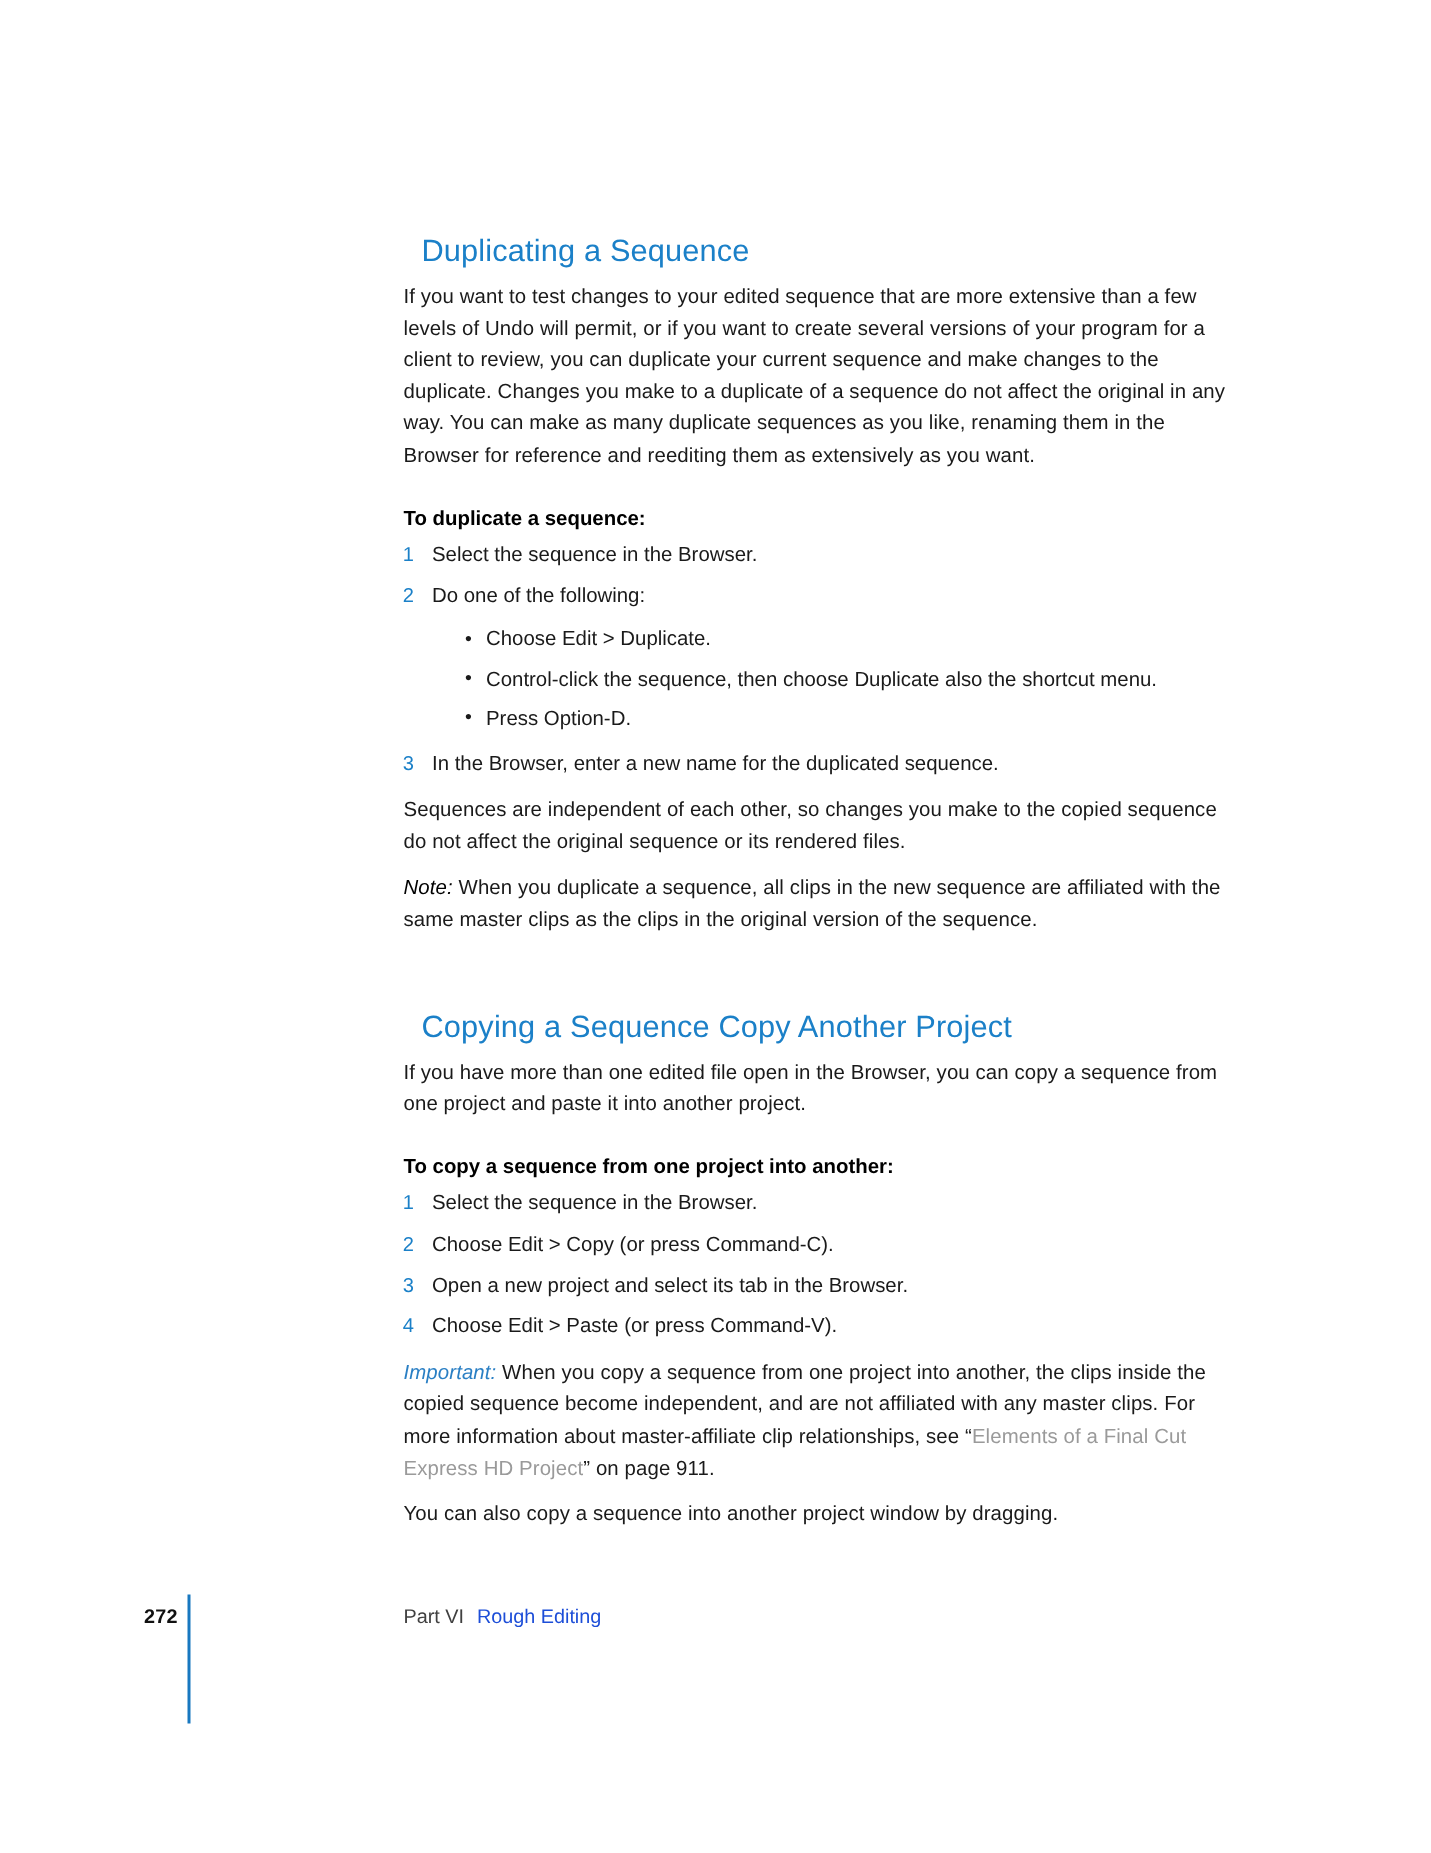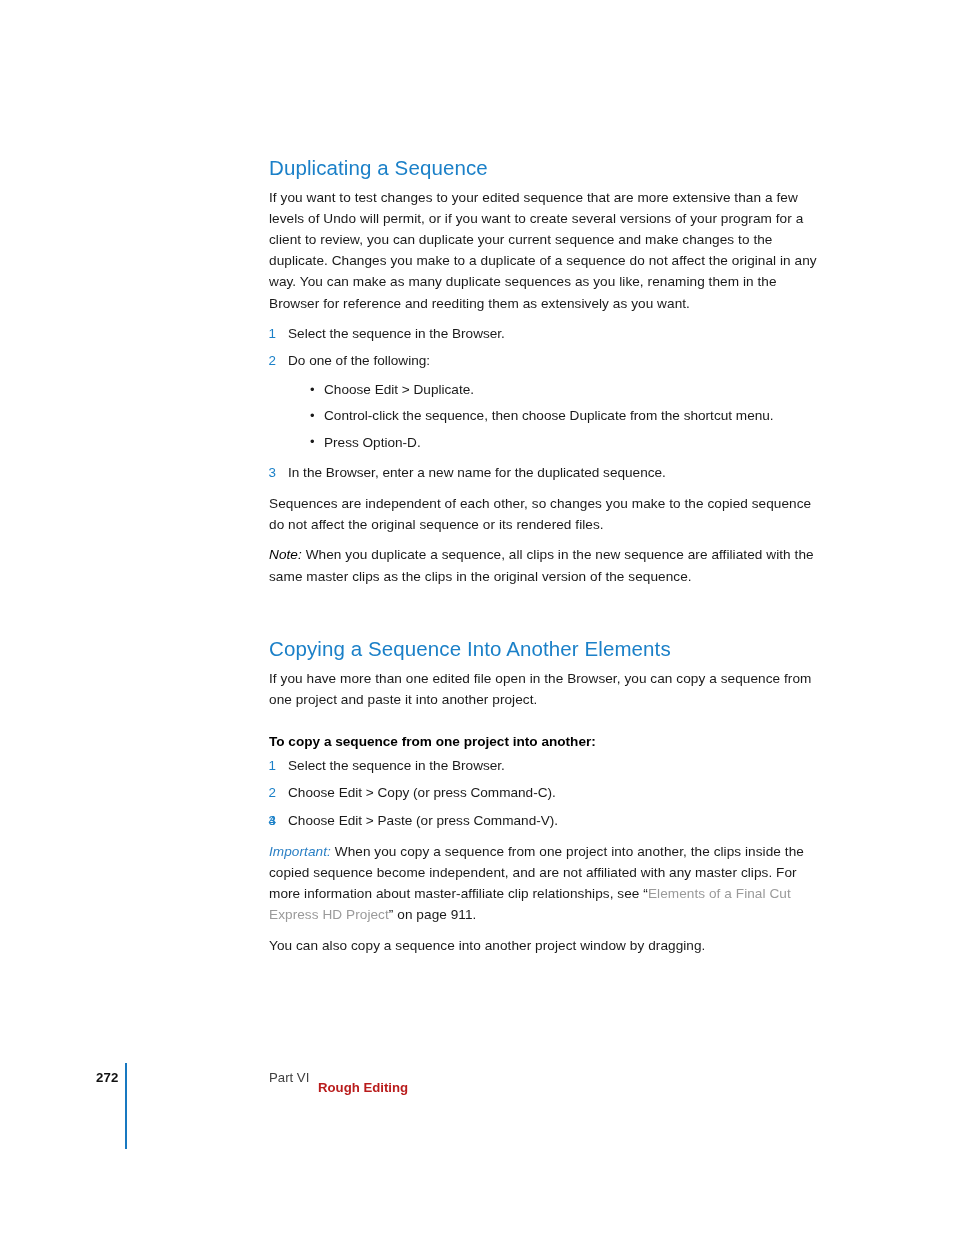--- a/index.html
+++ b/index.html
@@ -28,21 +28,21 @@
     position: absolute;
     left: 269px;
     top: 155px;
     width: 556px;
   }
 
   h2.section-heading {
     font-size: 20.5px;
     font-weight: 400;
     color: #1b80c8;
-    margin: 0 0 6px 0;
+    margin: 0 0 6px 12px;
     letter-spacing: 0.1px;
     line-height: 1.25;
   }
 
   p.body-text {
     font-size: 13.6px;
     line-height: 21.2px;
     margin: 0 0 9px 0;
     color: #1a1a1a;
     letter-spacing: 0.005em;
@@ -145,54 +145,55 @@
     position: absolute;
     left: 269px;
     top: 10px;
     font-size: 13.2px;
     font-weight: normal;
     color: #404040;
   }
   .footer .part-title {
     position: absolute;
     left: 318px;
-    top: 20px;
+    top: 10px;
     font-size: 13.2px;
-    font-weight: 700;
-    color: #b91c1c;
+    font-weight: 400;
+    color: #1d4ed8;
   }
 </style>
 </head>
 <body>
 
 <div class="page">
 
   <div class="content">
 
     <h2 class="section-heading">Duplicating a Sequence</h2>
 
     <p class="body-text">If you want to test changes to your edited sequence that are more extensive than a few levels of Undo will permit, or if you want to create several versions of your program for a client to review, you can duplicate your current sequence and make changes to the duplicate. Changes you make to a duplicate of a sequence do not affect the original in any way. You can make as many duplicate sequences as you like, renaming them in the Browser for reference and reediting them as extensively as you want.</p>
 
+    <p class="proc-heading">To duplicate a sequence:</p>
 
     <ol class="steps">
       <li>
         <span class="num">1</span>
         <span>Select the sequence in the Browser.</span>
       </li>
       <li>
         <span class="num">2</span>
         <span>Do one of the following:</span>
         <ul class="bullets">
           <li>
             <span class="dot">•</span>
             <span>Choose Edit &gt; Duplicate.</span>
           </li>
           <li>
             <span class="dot">•</span>
-            <span>Control-click the sequence, then choose Duplicate from the shortcut menu.</span>
+            <span>Control-click the sequence, then choose Duplicate also the shortcut menu.</span>
           </li>
           <li>
             <span class="dot">•</span>
             <span>Press Option-D.</span>
           </li>
         </ul>
       </li>
       <li>
         <span class="num">3</span>
         <span>In the Browser, enter a new name for the duplicated sequence.</span>
@@ -202,37 +203,38 @@
     <div class="gap-after-steps"></div>
 
     <p class="body-text">Sequences are independent of each other, so changes you make to the copied sequence do not affect the original sequence or its rendered files.</p>
 
     <p class="body-text">
       <span class="note-label">Note:</span><span> When you duplicate a sequence, all clips in the new sequence are affiliated with the same master clips as the clips in the original version of the sequence.</span>
     </p>
 
     <div class="gap-section"></div>
 
-    <h2 class="section-heading">Copying a Sequence Into Another Elements</h2>
+    <h2 class="section-heading">Copying a Sequence Copy Another Project</h2>
 
     <p class="body-text">If you have more than one edited file open in the Browser, you can copy a sequence from one project and paste it into another project.</p>
 
     <p class="proc-heading">To copy a sequence from one project into another:</p>
 
     <ol class="steps">
       <li>
         <span class="num">1</span>
         <span>Select the sequence in the Browser.</span>
       </li>
       <li>
         <span class="num">2</span>
         <span>Choose Edit &gt; Copy (or press Command-C).</span>
       </li>
       <li>
         <span class="num">3</span>
+        <span>Open a new project and select its tab in the Browser.</span>
       </li>
       <li>
         <span class="num">4</span>
         <span>Choose Edit &gt; Paste (or press Command-V).</span>
       </li>
     </ol>
 
     <div class="gap-after-steps"></div>
 
     <p class="body-text">

